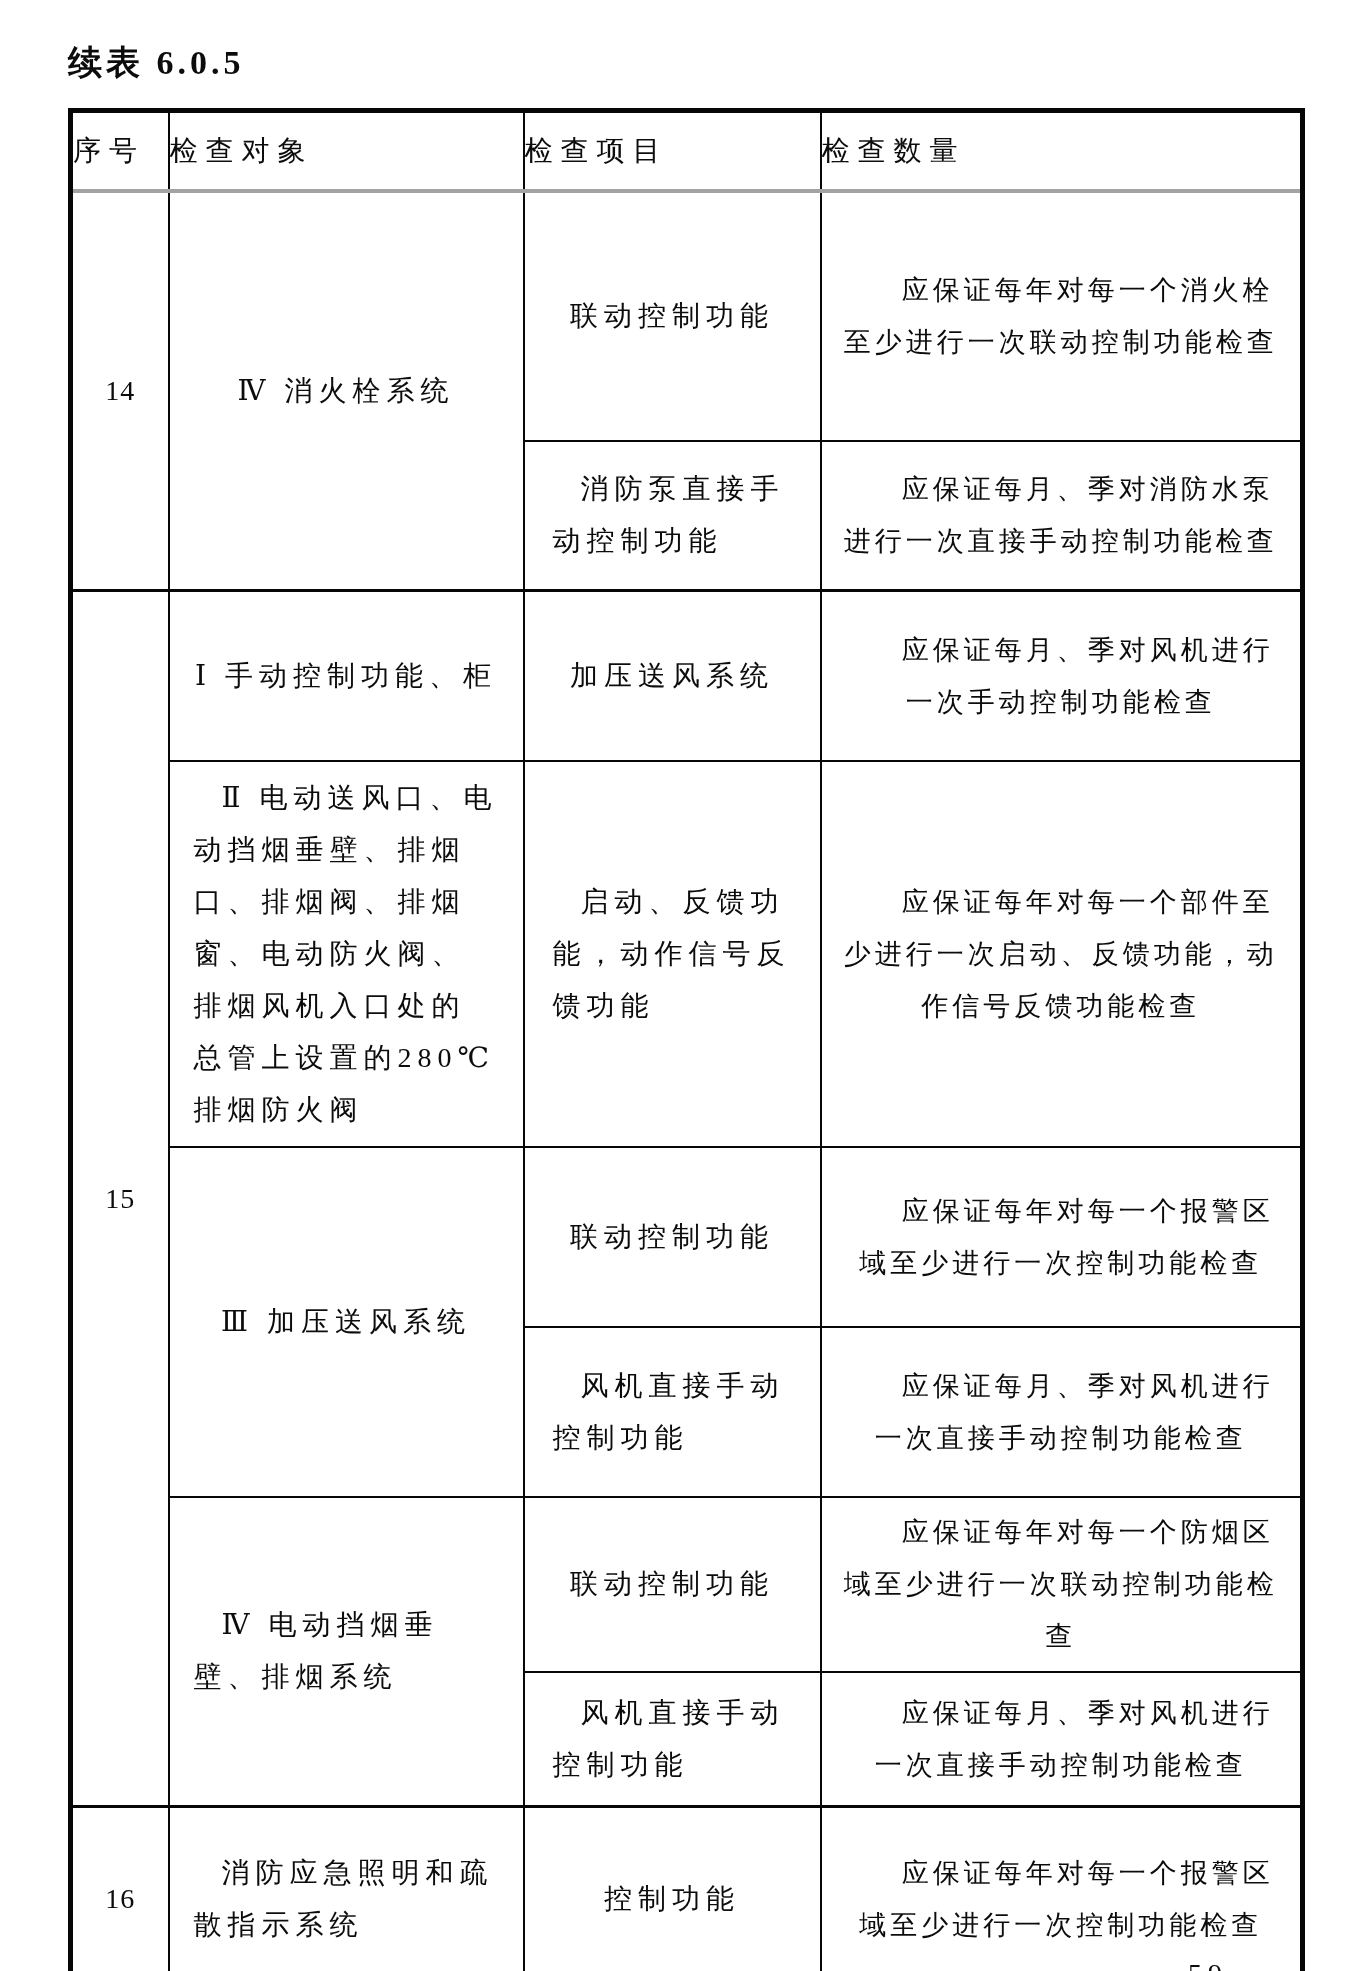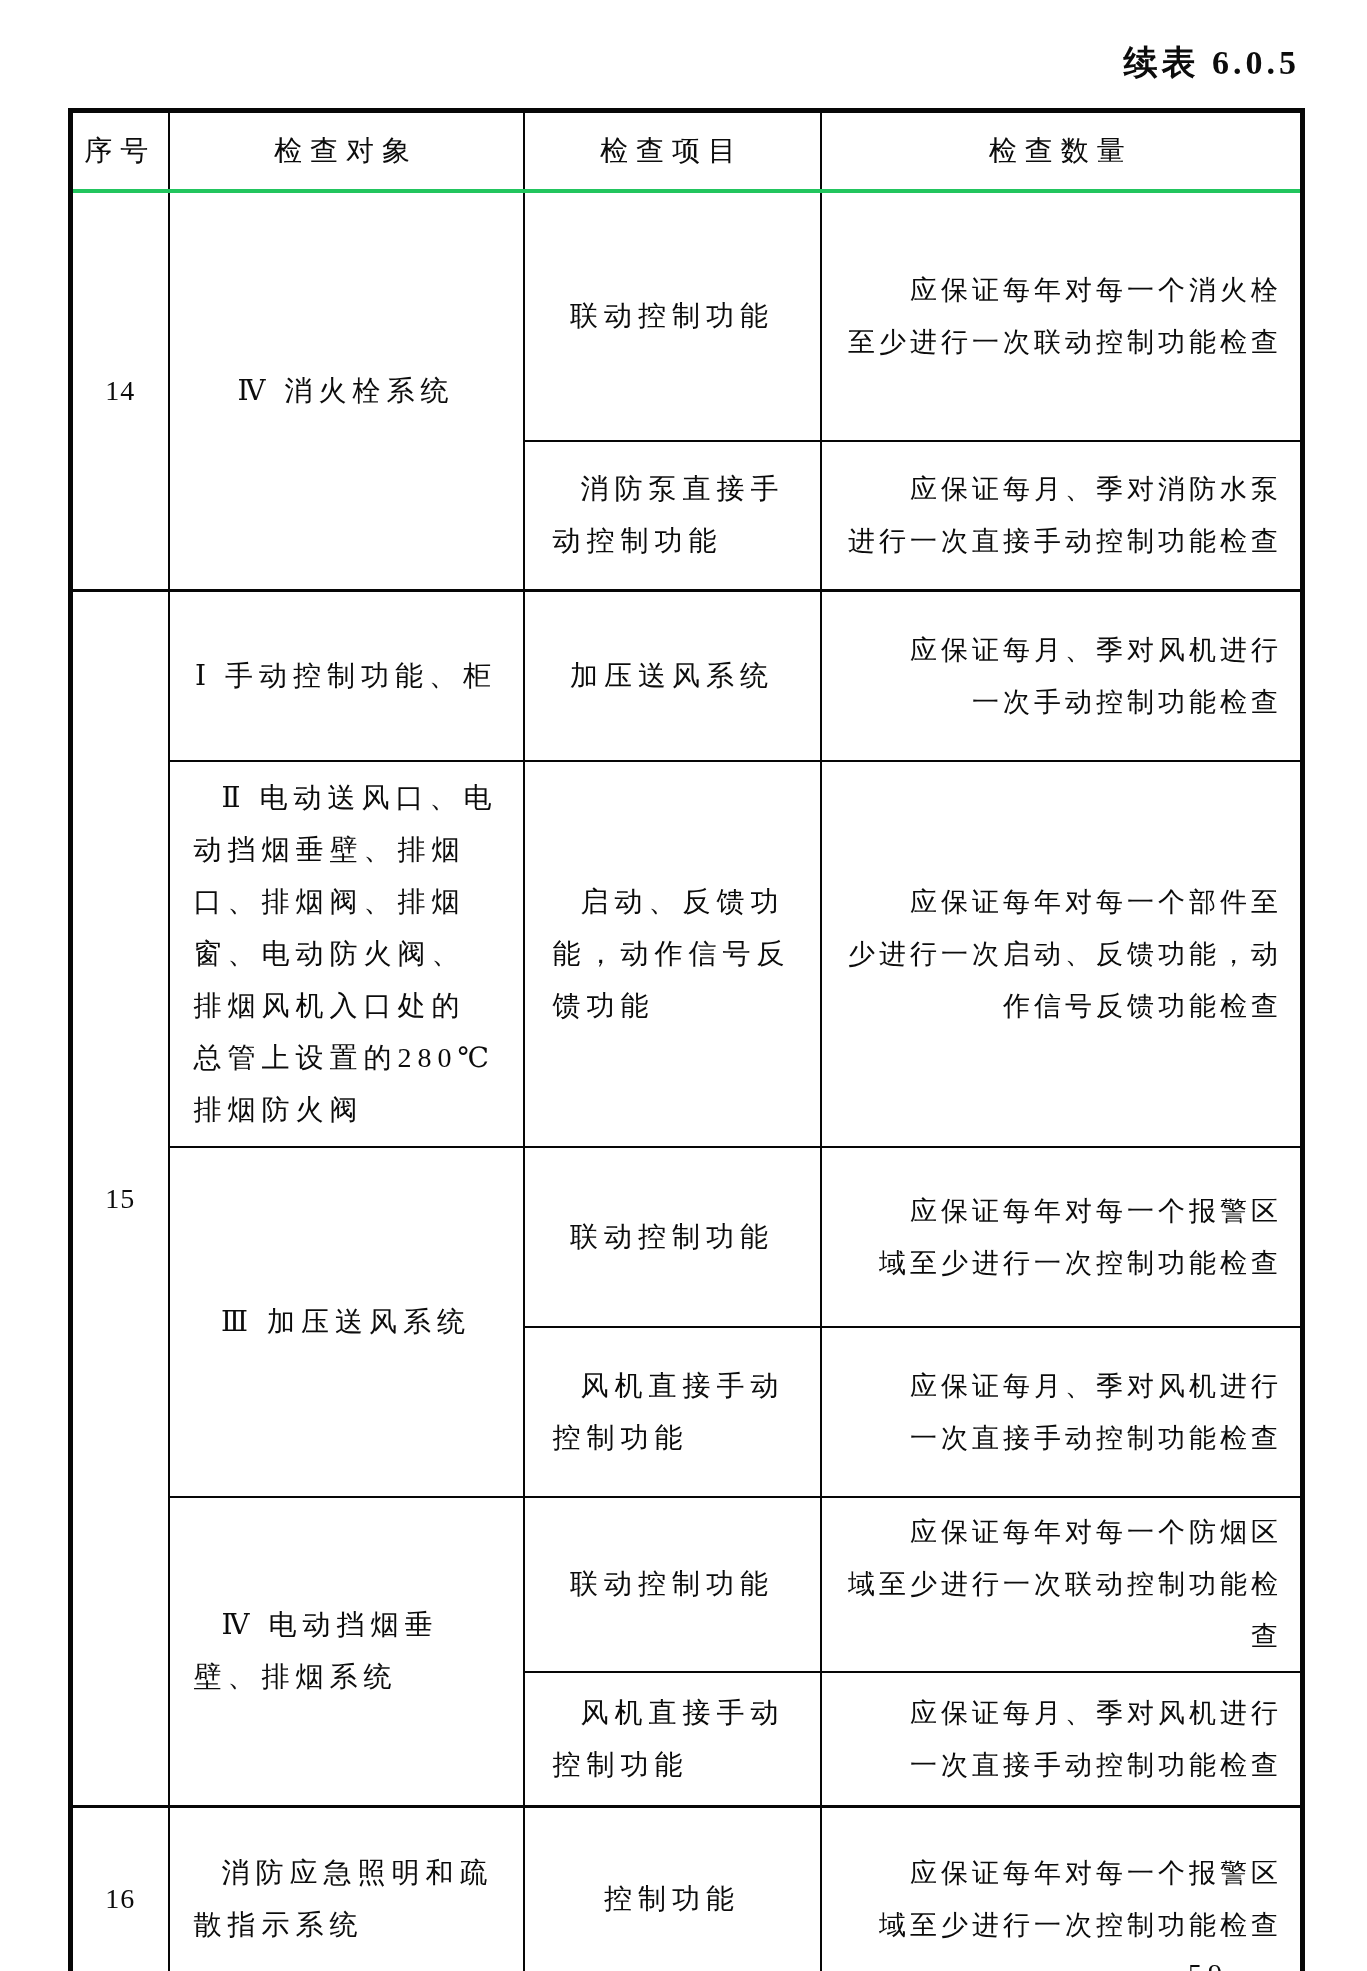--- a/index.html
+++ b/index.html
@@ -3,44 +3,44 @@
 <meta charset="utf-8">
 <style>
   html,body{margin:0;padding:0;background:#e8e8e8;}
   .page{
     position:relative;width:1367px;height:1971px;margin:0 auto;
     background:#ffffff;overflow:hidden;color:#0c0c0c;
     font-family:"Liberation Serif","DejaVu Serif",serif;
   }
   .doc-title{
     position:absolute;top:40px;left:68px;width:1232px;
-    text-align:right;font-size:34px;font-weight:bold;letter-spacing:4px;
+    text-align:left;font-size:34px;font-weight:bold;letter-spacing:4px;
   }
   table.insp{
     position:absolute;left:68px;top:108px;width:1232px;
     border-collapse:collapse;table-layout:fixed;
     border:5px solid #070707;
   }
   .insp th,.insp td{
     border:2px solid #070707;
     vertical-align:middle;padding:0;
     font-size:28px;
     overflow:hidden;
   }
   .insp thead th{
-    border-bottom:4px solid #22c55e;
-    font-weight:normal;text-align:center;letter-spacing:8px;
+    border-bottom:4px solid #a3a3a3;
+    font-weight:normal;text-align:left;letter-spacing:8px;
   }
   tr.major td{border-top:3px solid #070707;}
   td.idx{text-align:center;letter-spacing:1px;}
   td.obj-c{text-align:center;letter-spacing:6px;}
   td.obj-l{text-align:left;padding:10px 24px;letter-spacing:6px;line-height:52px;text-indent:1em;}
   td.it-c{text-align:center;letter-spacing:6px;}
   td.it-l{text-align:left;padding:8px 28px;letter-spacing:6px;line-height:52px;text-indent:1em;}
-  td.qty{text-align:right;padding:0 18px;font-size:27px;letter-spacing:4px;line-height:52px;text-indent:2em;}
+  td.qty{text-align:center;padding:0 18px;font-size:27px;letter-spacing:4px;line-height:52px;text-indent:2em;}
   .page-number{
     position:absolute;left:1178px;top:1958px;width:60px;
     font-size:28px;letter-spacing:6px;text-align:center;
   }
 </style>
 </head>
 <body>
 
 <div class="page">
 

